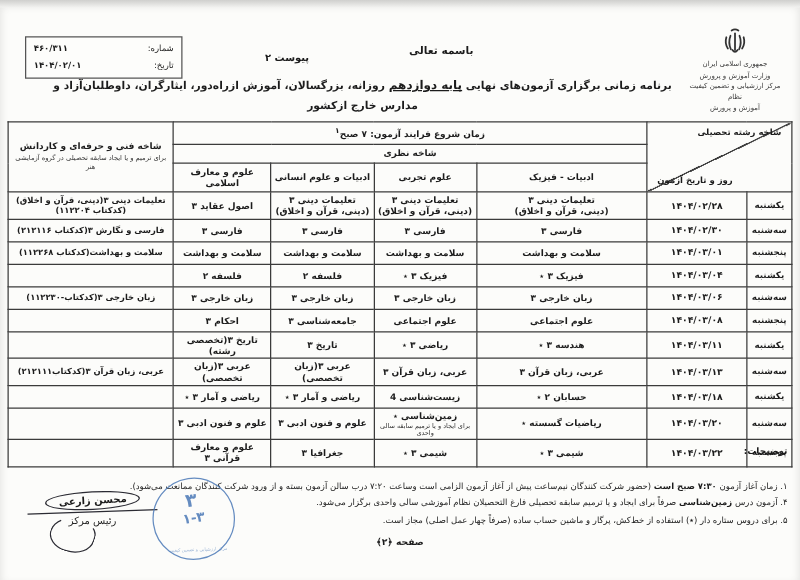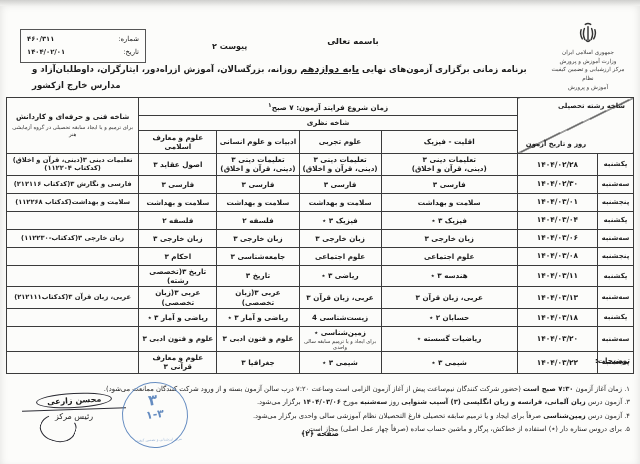--- a/index.html
+++ b/index.html
@@ -12,21 +12,21 @@
   .emblem-wrap{position:absolute;top:22px;left:548px;width:80px;text-align:center;}
   .emblem{display:block;margin:0 auto 2px;}
   .logo-line{font-size:5.6px;line-height:1.55;color:#3a3a3a;}
   .basmala{position:absolute;top:36px;left:308px;width:90px;text-align:center;
         font-size:8.5px;font-weight:bold;}
   .attachment{position:absolute;top:42px;left:212px;font-size:8px;font-weight:bold;}
   .letter-box{position:absolute;top:29px;left:20px;width:112px;border:1px solid #555;
         padding:3px 6px;font-size:6.8px;background:#fdfdfb;}
   .letter-row{display:flex;justify-content:space-between;line-height:1.9;}
   .letter-val{font-weight:bold;}
-  .doc-title{position:absolute;top:61px;right:92px;left:32px;text-align:left;
+  .doc-title{position:absolute;top:61px;right:92px;left:32px;text-align:center;
         font-size:8.6px;font-weight:bold;line-height:1.75;}
   .doc-title .em{text-decoration:underline;font-size:9.6px;}
   
   table.schedule{position:absolute;top:97px;right:6px;border-collapse:collapse;
         table-layout:fixed;width:628px;}
   .schedule th,.schedule td{border:1px solid #3b3b3b;text-align:center;vertical-align:middle;
         font-size:7.2px;font-weight:bold;padding:1px 2px;line-height:1.3;white-space:pre-line;}
   .schedule{border:1.5px solid #2c2c2c;}
   .hdr-time{height:15px;font-size:7.8px;}
   .hdr-branch{height:12px;font-size:7.4px;}
@@ -126,21 +126,21 @@
         <th class="hdr-time" colspan="4"><span>زمان شروع فرایند آزمون: ۷ صبح</span><sup>۱</sup></th>
         <th class="tech-hd" rowspan="3">
           <span>شاخه فنی و حرفه‌ای و کاردانش</span>
           <span class="sub">برای ترمیم و یا ایجاد سابقه تحصیلی در گروه آزمایشی هنر</span>
         </th>
       </tr>
       <tr>
           <th class="hdr-branch" colspan="4">شاخه نظری</th>
         </tr>
       <tr>
-        <th class="hdr-col">اقلیت - فیزیک</th>
+        <th class="hdr-col">ادبیات - فیزیک</th>
         <th class="hdr-col">علوم تجربی</th>
         <th class="hdr-col">ادبیات و علوم انسانی</th>
         <th class="hdr-col">علوم و معارف اسلامی</th>
       </tr>
     </thead>
     <tbody>
     <tr>
       <th class="day-cell">یکشنبه</th>
       <td class="date-cell">۱۴۰۴/۰۲/۲۸</td>
       <td>تعلیمات دینی ۳
@@ -253,21 +253,20 @@
       <td>علوم و معارف قرآنی ۳</td>
       <td class="tech-cell"></td>
     </tr>
   </tbody>
   </table>
 
   <div class="notes">
     <div class="notes-heading">توضیحات:</div>
     <div>
         <div class="note"><span>۱. زمان آغاز آزمون </span><span class="b">۷:۳۰ صبح است</span><span> (حضور شرکت کنندگان نیم‌ساعت پیش از آغاز آزمون الزامی است وساعت ۷:۲۰ درب سالن آزمون بسته و از ورود شرکت کنندگان ممانعت می‌شود).</span></div>
-        <div class="note"><span>۳. آزمون درس </span><span class="b">زبان آلمانی، فرانسه و زبان انگلیسی (۳) آسیب شنوایی</span><span> روز </span><span class="b">سه‌شنبه</span><span> مورخ </span><span class="b">۱۴۰۴/۰۳/۰۶</span><span> برگزار می‌شود.</span></div>
         <div class="note"><span>۴. آزمون درس </span><span class="b">زمین‌شناسی</span><span> صرفاً برای ایجاد و یا ترمیم سابقه تحصیلی فارغ التحصیلان نظام آموزشی سالی واحدی برگزار می‌شود.</span></div>
         <div class="note"><span>۵. برای دروس ستاره دار (</span><span class="b">٭</span><span>) استفاده از خط‌کش، پرگار و ماشین حساب ساده (صرفاً چهار عمل اصلی) مجاز است.</span></div>
       </div>
   </div>
 
   <div class="page-num">صفحه ﴿۲﴾</div>
 
   <div class="signature">
     <span class="sig-name">محسن زارعی</span>
     <div class="sig-line"></div>

